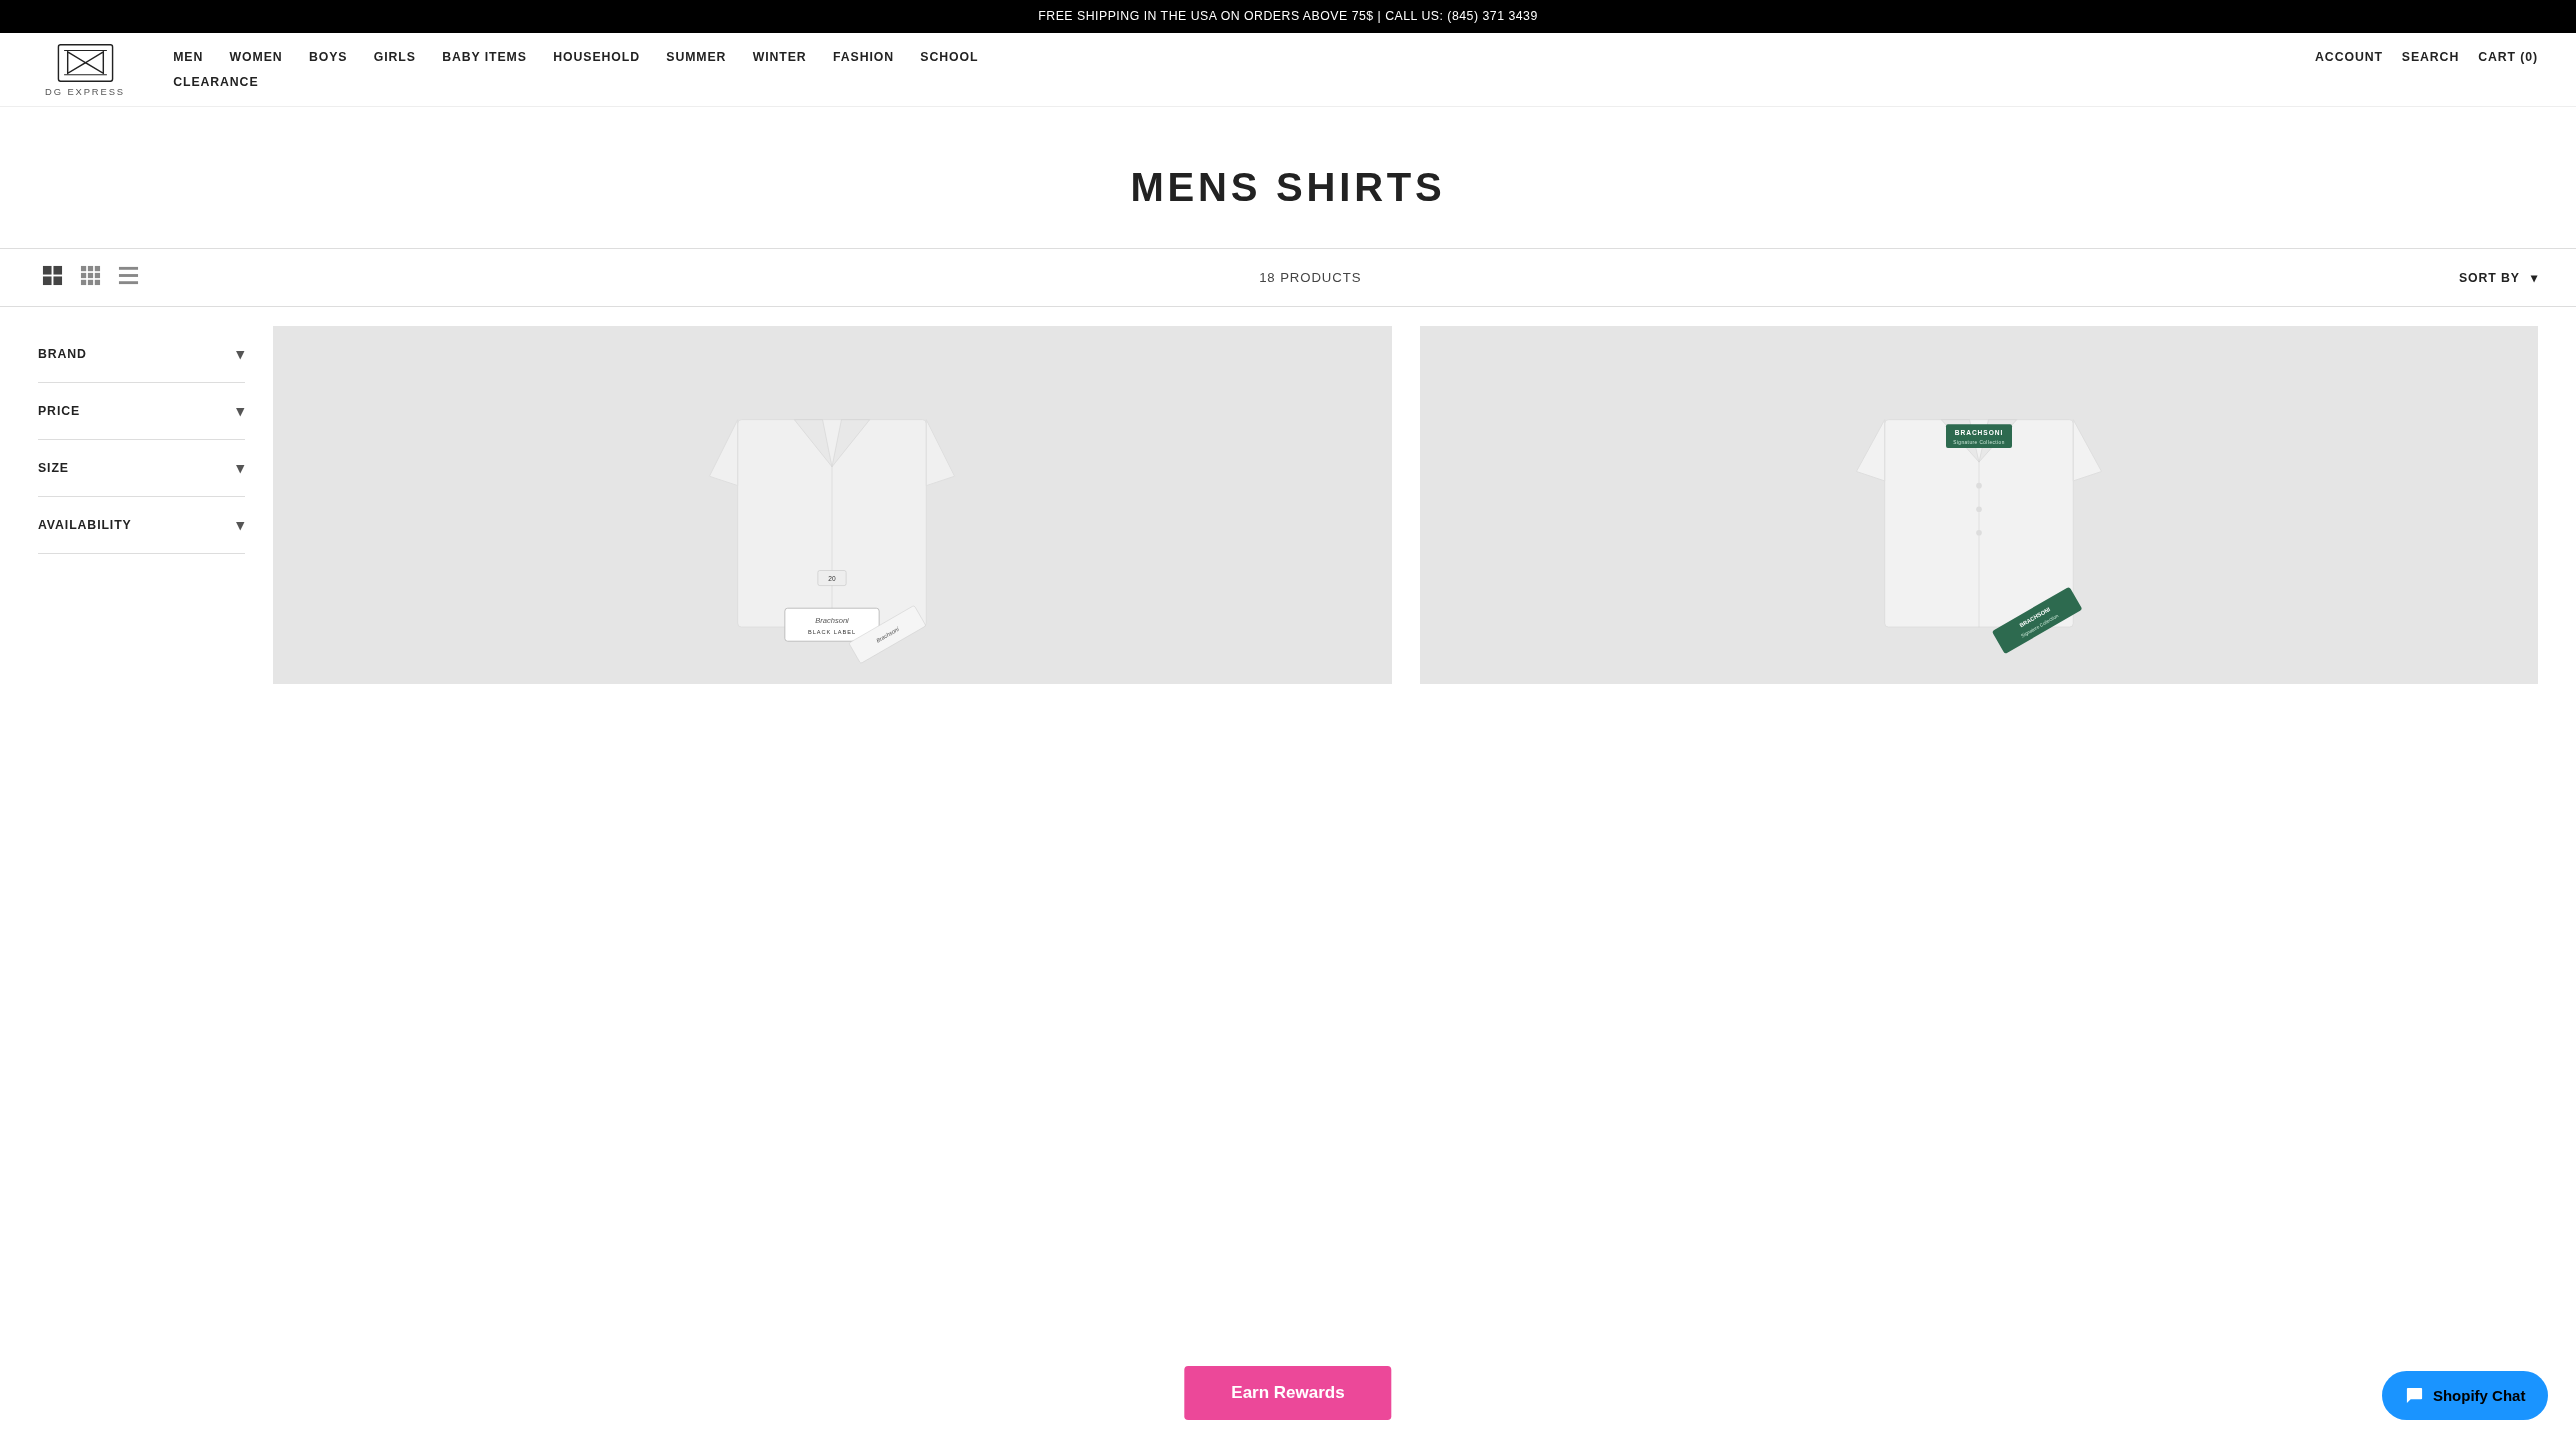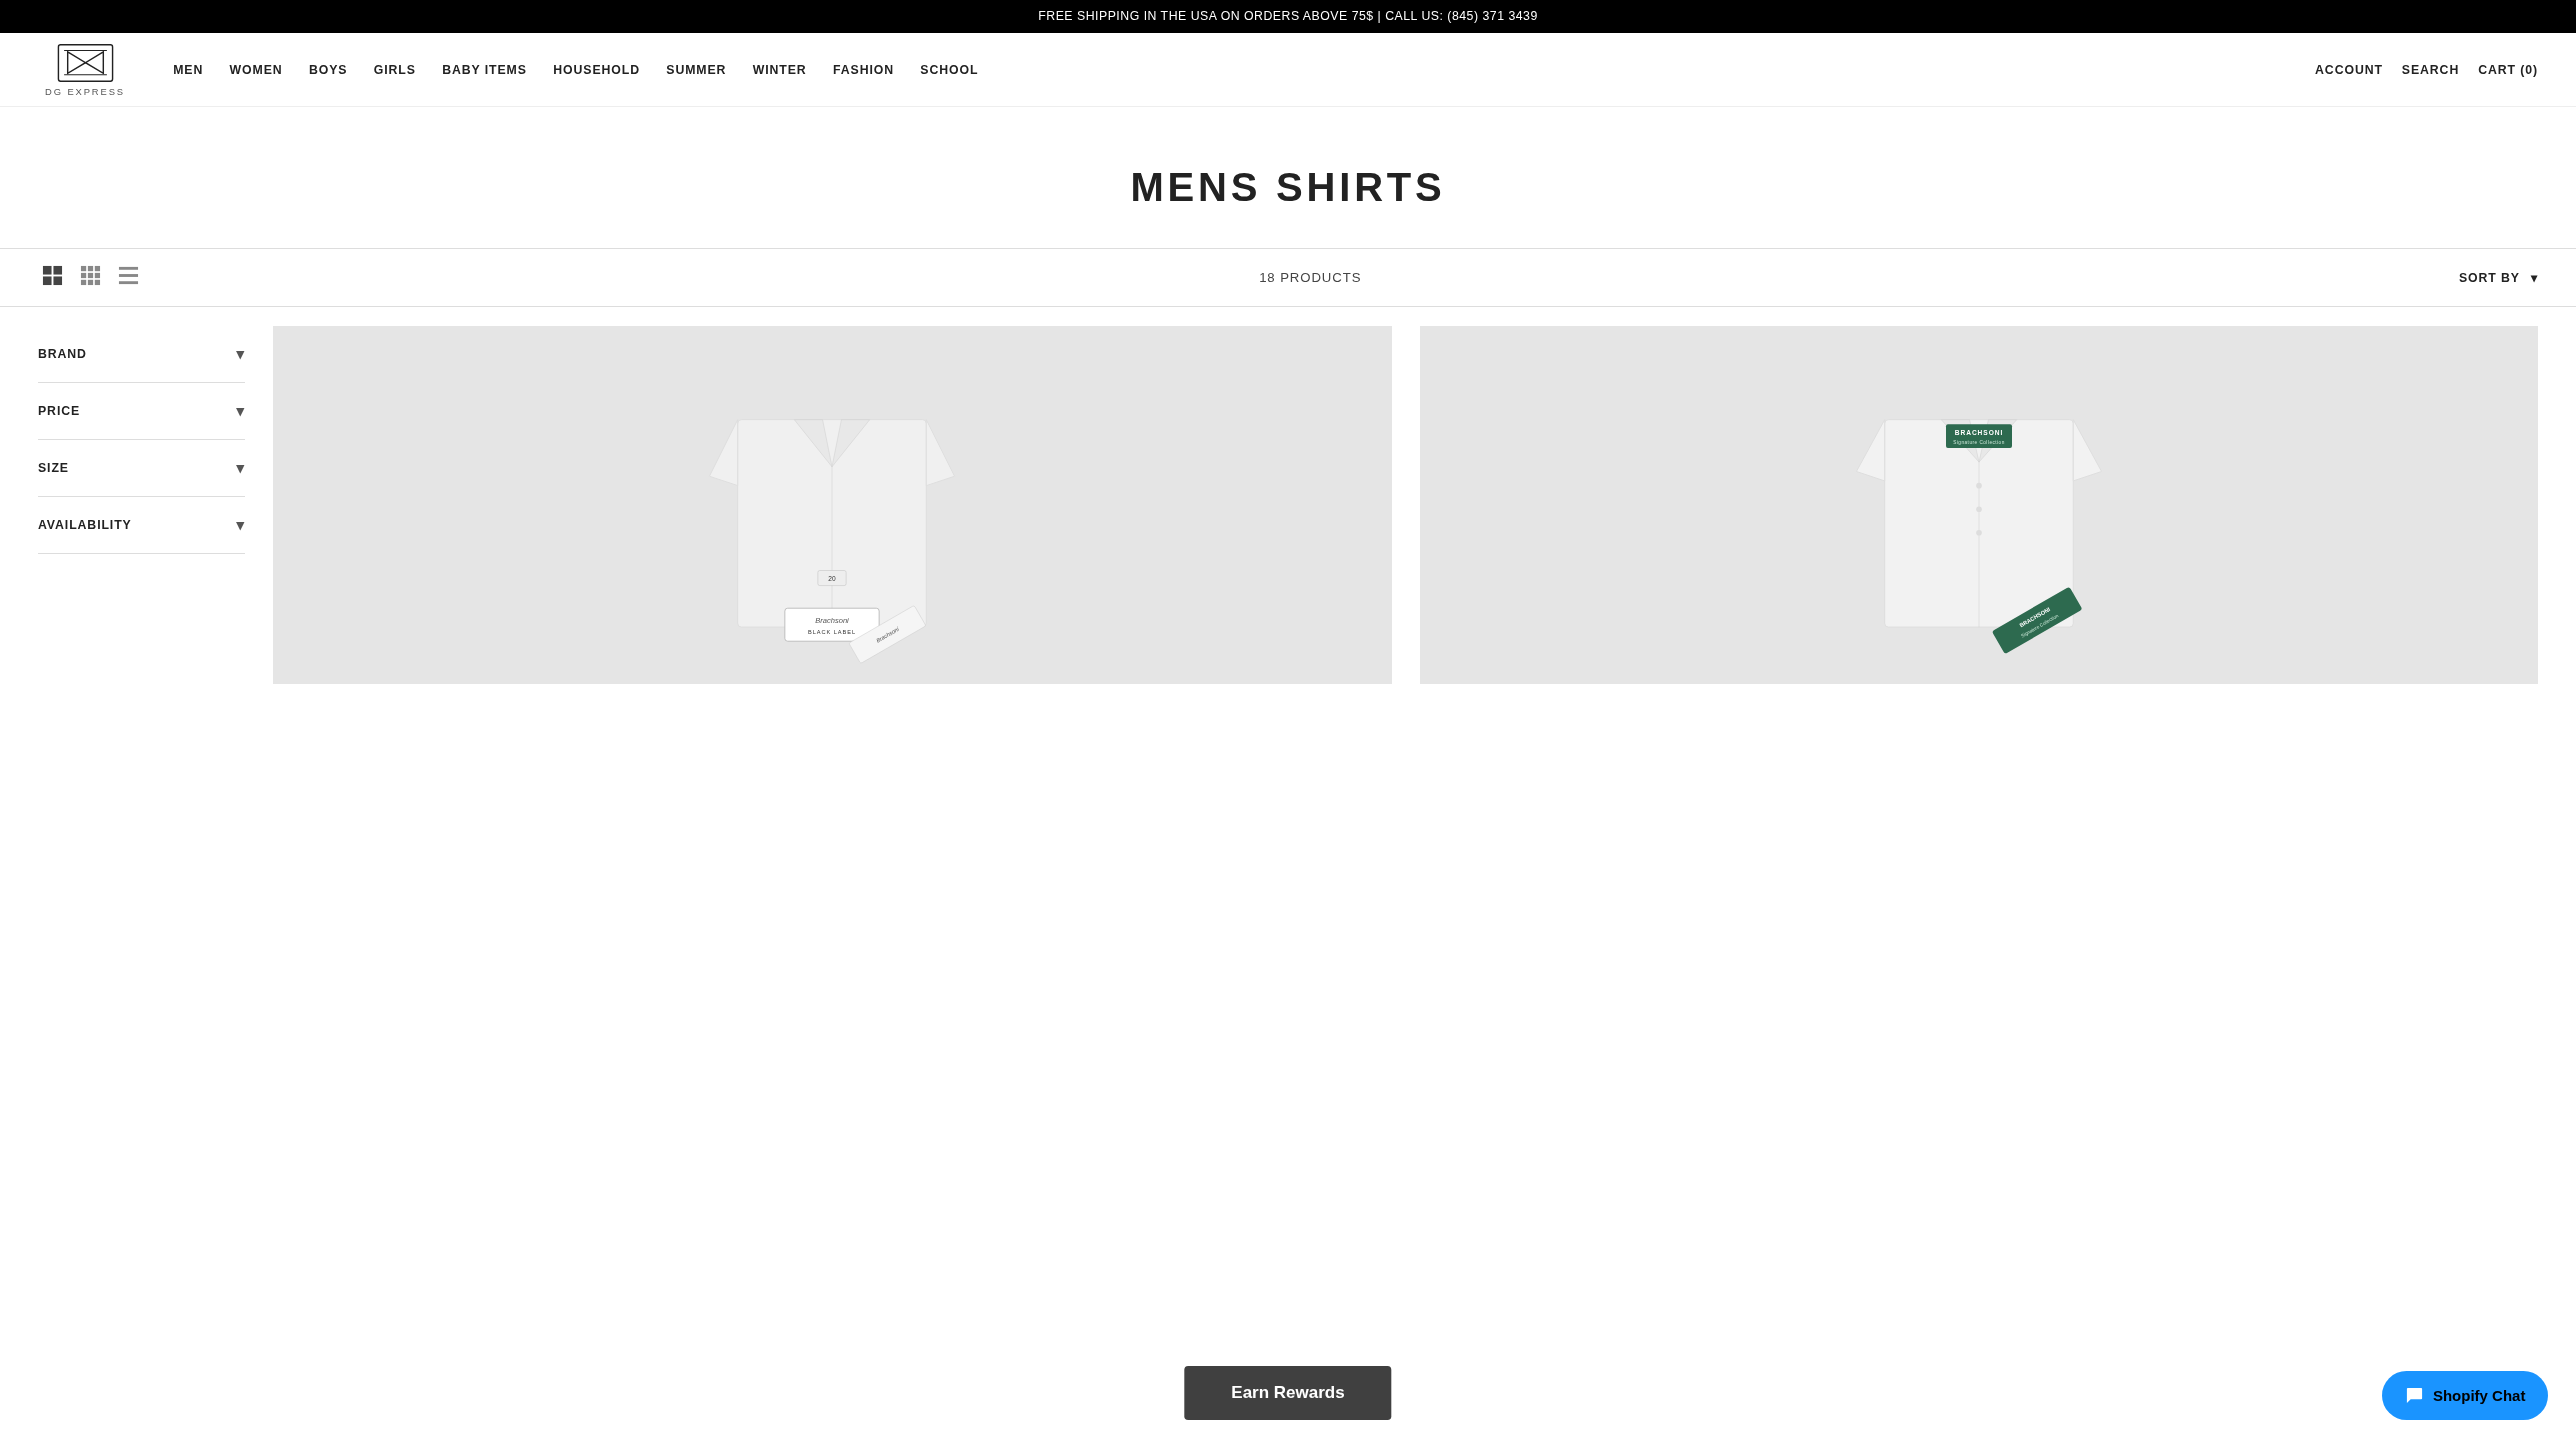--- a/index.html
+++ b/index.html
@@ -174,21 +174,21 @@
       width: 264px;
       height: 321px;
     }
 
     
     .earn-rewards-btn {
       position: fixed;
       bottom: 28px;
       left: 50%;
       transform: translateX(-50%);
-      background: #404040;
+      background: #ec4899;
       color: #fff;
       border: none;
       padding: 17px 47px;
       font-size: 17px;
       font-weight: 600;
       border-radius: 3.8px;
       cursor: pointer;
       z-index: 100;
     }
 
@@ -262,20 +262,23 @@
         <a class="nav-item">SCHOOL</a>
       </nav>
 
       <div class="nav-secondary">
         <span>ACCOUNT</span>
         <span>SEARCH</span>
         <span>CART (0)</span>
       </div>
     </div>
 
+    <div class="nav-row2-inner">
+      <a class="nav-item">CLEARANCE</a>
+    </div>
   </div>
 </div>
 
 <div class="page-title-area">
   <h1 class="page-title">MENS SHIRTS</h1>
 </div>
 
 <div class="toolbar">
   <div class="view-icons">
     <button class="view-icon-btn" title="2-column grid">

